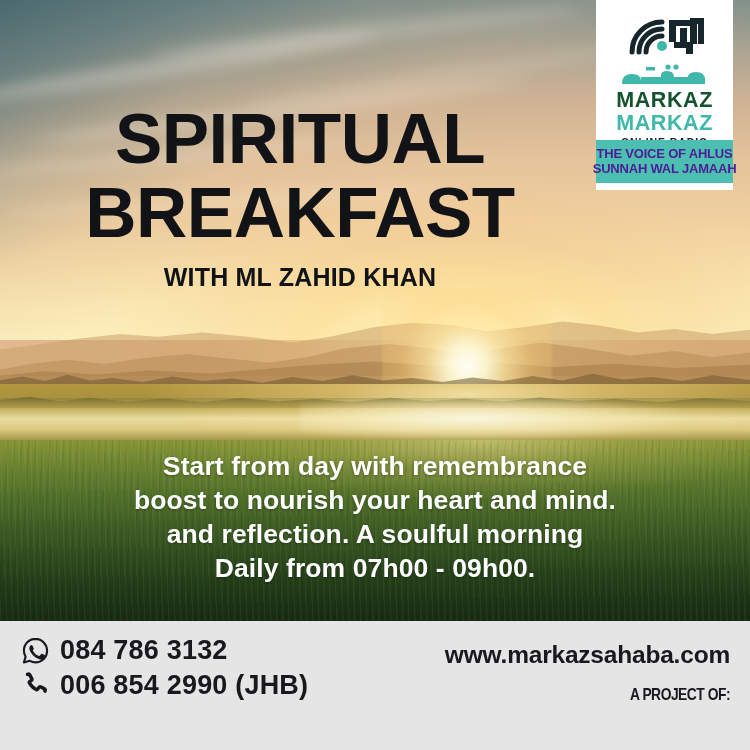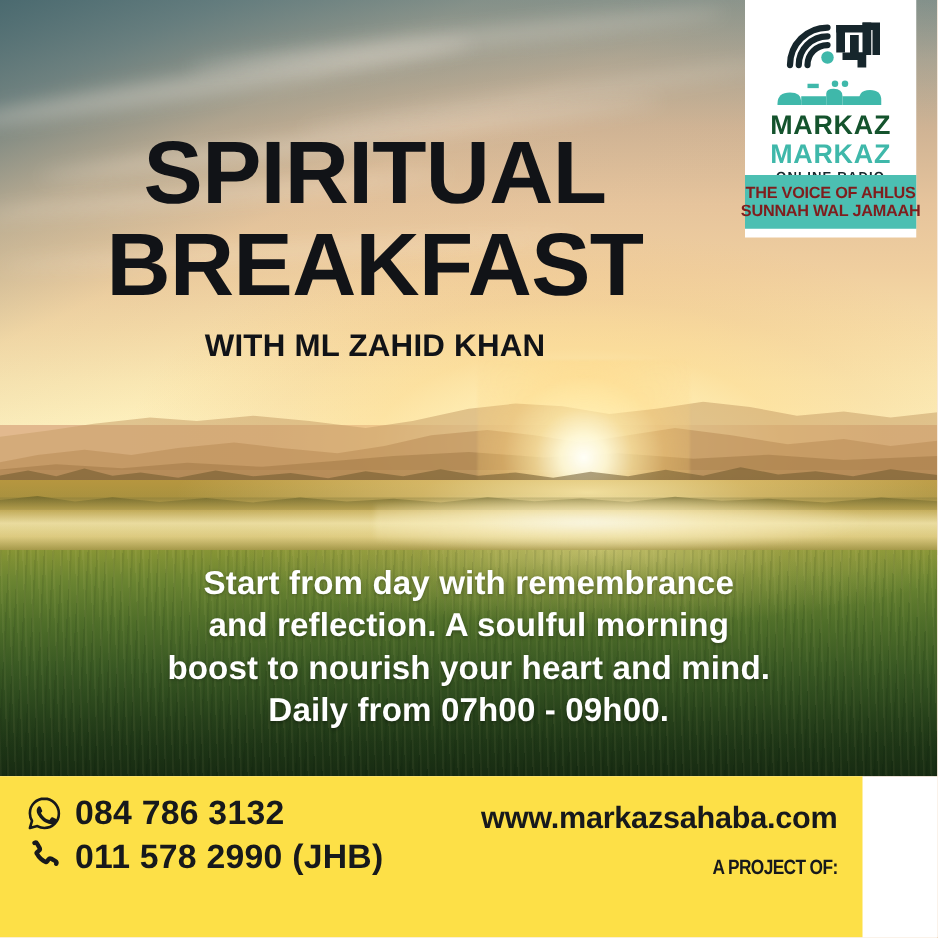--- a/index.html
+++ b/index.html
@@ -235,30 +235,30 @@
     letter-spacing:0.9px;line-height:1;
     font-family:"Liberation Sans",sans-serif;
   }
   #logo-banner{
     position:absolute;left:596px;top:140px;width:137px;height:43px;
     background:#4cbfb2;
     z-index:9;
     display:flex;flex-direction:column;align-items:center;justify-content:center;
   }
   #logo-banner div{
-    color:#7f1d1d;font-weight:900;
+    color:#4c1d95;font-weight:900;
     font-size:13px;line-height:1.08;letter-spacing:-0.2px;
     font-family:"Liberation Sans",sans-serif;
     white-space:nowrap;
   }
 
   
   #footer{
-    position:absolute;left:0;top:621px;width:690px;height:129px;
-    background:#fde047;z-index:10;
+    position:absolute;left:0;top:621px;width:750px;height:129px;
+    background:#e5e5e5;z-index:10;
   }
   #contacts{
     position:absolute;left:18px;top:12px;
   }
   .contact-row{
     display:flex;align-items:center;height:35px;
   }
   .contact-icon{
     width:34px;height:30px;display:flex;align-items:center;justify-content:center;
     margin-right:8px;flex:0 0 auto;
@@ -334,22 +334,22 @@
   </div>
 
   <div id="headline">
     <div class="h-l1">SPIRITUAL</div>
     <div class="h-l2">BREAKFAST</div>
     <div class="h-sub">WITH ML ZAHID KHAN</div>
   </div>
 
   <div id="body-copy">
     <div>Start from day with remembrance</div>
+    <div>boost to nourish your heart and mind.</div>
     <div>and reflection. A soulful morning</div>
-    <div>boost to nourish your heart and mind.</div>
     <div>Daily from 07h00 - 09h00.</div>
   </div>
 
   <div id="logo-panel">
     <div class="logo-mark">
       <svg width="86" height="50" viewBox="0 0 86 50" aria-hidden="true">
         <g fill="none" stroke="#16262c" stroke-width="5" stroke-linecap="round">
           <path d="M10 40 A30 30 0 0 1 40 10"></path>
           <path d="M17 40 A23 23 0 0 1 40 17"></path>
           <path d="M24 40 A16 16 0 0 1 40 24"></path>
@@ -404,21 +404,21 @@
         </span>
         <span class="contact-text">084 786 3132</span>
       </div>
 
       <div class="contact-row">
         <span class="contact-icon">
           <svg width="27" height="27" viewBox="0 0 32 32" aria-hidden="true">
             <path d="M9.6 4.2 c1.1 -0.6 2.2 -0.3 2.8 0.8 l2.5 4.4 c0.6 1.1 0.3 2.4 -0.7 3.1 l-1.9 1.4 c-0.5 0.4 -0.6 1 -0.3 1.5 c1 1.9 2.7 4.1 4.4 5.6 c1.6 1.4 3.5 2.5 5.1 3.2 c0.5 0.2 1.1 0 1.4 -0.5 l1.3 -2 c0.7 -1 2 -1.4 3.1 -0.8 l4.4 2.4 c1.1 0.6 1.4 1.8 0.8 2.9" fill="none" stroke="#17191c" stroke-width="4.6" stroke-linecap="round" transform="translate(-2,-1) scale(0.9)"></path>
           </svg>
         </span>
-        <span class="contact-text">011 578 2990 (JHB)</span>
+        <span class="contact-text">006 854 2990 (JHB)</span>
       </div>
 
 
     </div>
 
     <div id="web-block">
       <div class="web-url">www.markazsahaba.com</div>
       <div class="project-row">
         <span class="project-label">A PROJECT OF:</span>
       </div>

